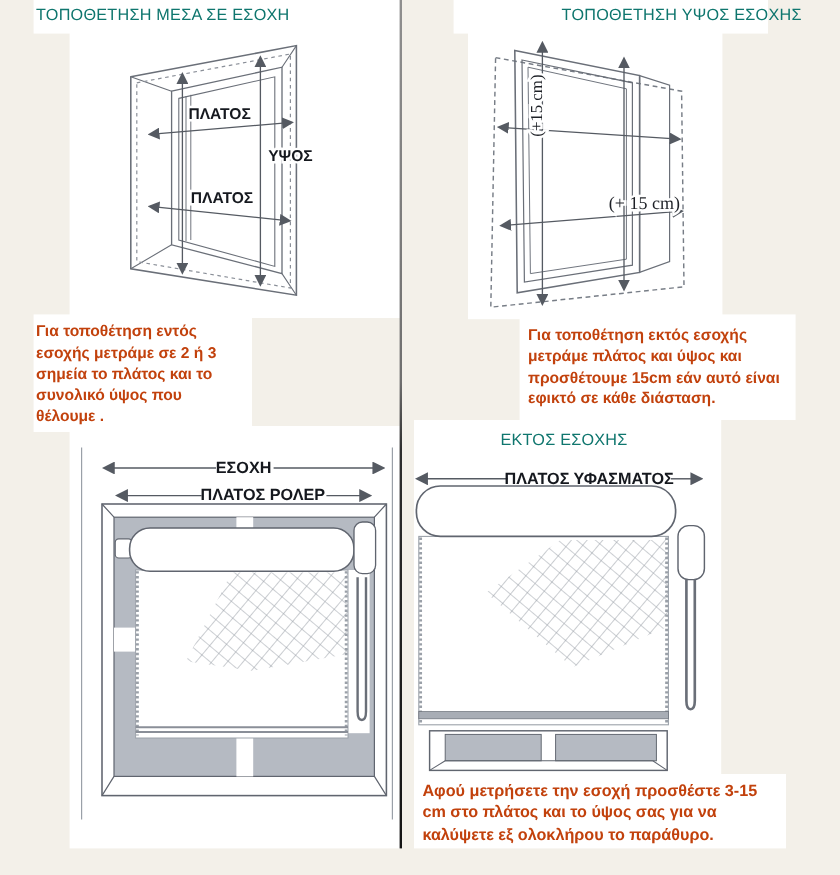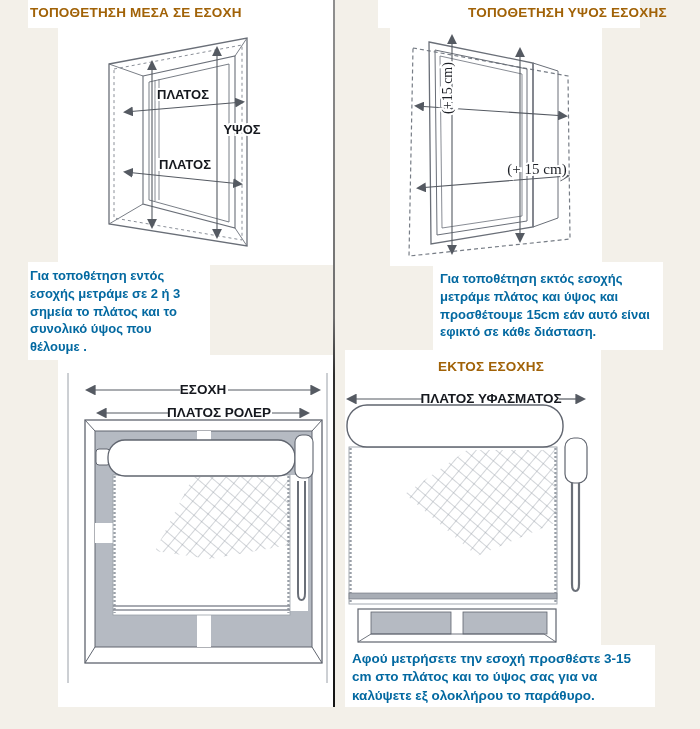--- a/index.html
+++ b/index.html
@@ -1,20 +1,20 @@
 <!DOCTYPE html>
 <html><head>
 <meta charset="utf-8">
 <style>
   *{box-sizing:border-box;margin:0;padding:0}
   html,body{width:700px;height:729px}
   body{position:relative;background:#f3f0e9;font-family:"Liberation Sans",sans-serif;overflow:hidden}
   .panel{position:absolute;background:#ffffff}
-  .title{position:absolute;font-weight:bold;font-size:13.5px;color:#a16207;letter-spacing:.2px;white-space:nowrap}
-  .caption{position:absolute;font-weight:bold;font-size:13px;line-height:1.37;color:#0369a1}
+  .title{position:absolute;font-weight:normal;font-size:13.5px;color:#0f766e;letter-spacing:.2px;white-space:nowrap}
+  .caption{position:absolute;font-weight:bold;font-size:13px;line-height:1.37;color:#c2410c}
   .divider{position:absolute;left:333px;top:0;width:2px;height:707px;
            background:linear-gradient(to bottom,#8f8f8f,#6f6f6f 45%,#2e2e2e 53%,#141414)}
   svg{position:absolute;overflow:visible}
   svg text{font-family:"Liberation Sans",sans-serif}
   .serif{font-family:"Liberation Serif",serif}
 </style>
 </head>
 <body>
 
 <div class="panel" style="left:28px;top:0;width:306px;height:28px"></div>
@@ -128,21 +128,21 @@
   <path d="M54.5,113 V250 M228.5,113 V250" stroke="#9aa0a8" stroke-width="2.4" stroke-dasharray="2 2" fill="none"></path>
   <path d="M53,243 H230 M53,247 H230" stroke="#8a8f98" stroke-width="1.6" fill="none"></path>
 
   <rect x="36" y="86" width="14" height="16" rx="3" fill="#ffffff" stroke="#60656f" stroke-width="1"></rect>
   <rect x="48" y="77" width="187" height="36" rx="17" fill="#ffffff" stroke="#60656f" stroke-width="1.3"></rect>
   <rect x="235" y="72" width="18" height="43" rx="7" fill="#ffffff" stroke="#60656f" stroke-width="1.1"></rect>
 
   <path d="M238,118 V230 Q238,237 241.5,237 Q245,237 245,230 V118" fill="none" stroke="#6a6f78" stroke-width="2"></path>
 </svg>
 
-<div class="title" style="left:438px;top:359px">ΕΚΤΟΣ ΕΣΟΧΗΣ</div>
+<div class="title" style="left:417px;top:359px">ΕΚΤΟΣ ΕΣΟΧΗΣ</div>
 
 <svg style="left:345px;top:388px" width="245" height="275" viewBox="0 0 245 275">
   <defs>
     <marker id="arBR" viewBox="0 0 10 10" refX="8" refY="5" markerWidth="9" markerHeight="9" orient="auto-start-reverse">
       <path d="M0,0 L10,5 L0,10 z" fill="#555a62"></path>
     </marker>
     <pattern id="meshBR" width="10" height="10" patternUnits="userSpaceOnUse" patternTransform="rotate(40)">
       <path d="M0,0 H10 M0,0 V10" stroke="#9aa0a8" stroke-width="0.9" fill="none"></path>
     </pattern>
   </defs>

